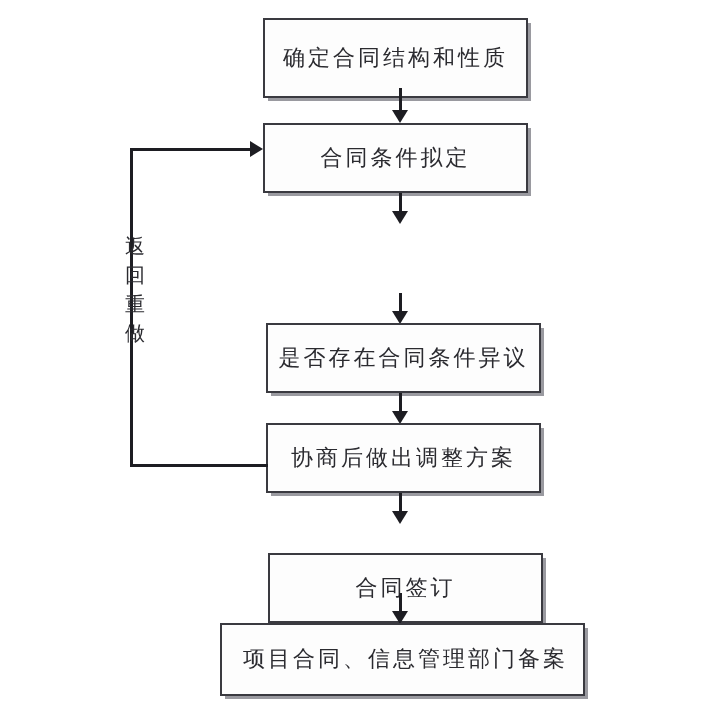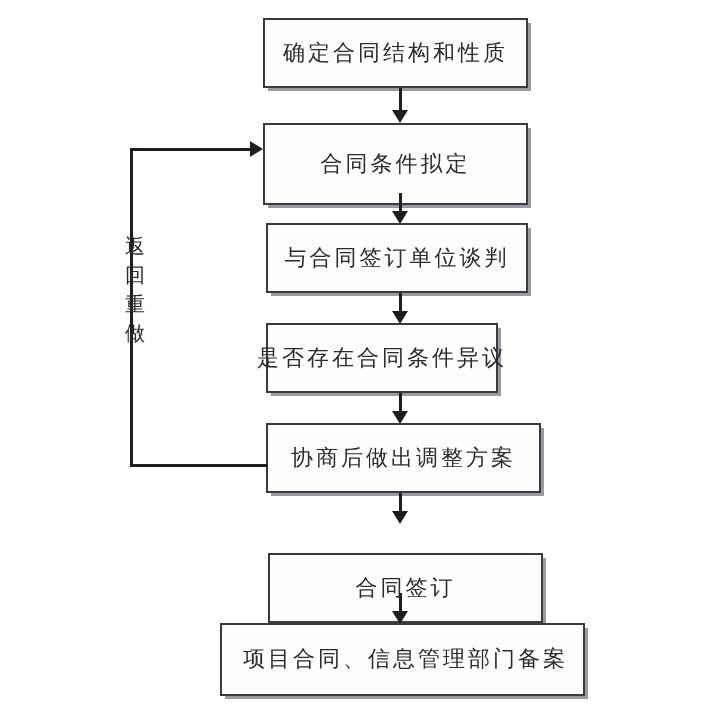--- a/index.html
+++ b/index.html
@@ -64,42 +64,39 @@
     width: 26px;
     font-family: "DejaVu Serif", "Liberation Serif", serif;
   }
   .loop-label span { display: block; }
 </style>
 </head>
 <body>
 
 <div id="canvas">
 
-  <div class="node" style="left:263px; top:18px; width:265px; height:70px;">
+  <div class="node" style="left:263px; top:18px; width:265px; height:80px;">
     <span class="node-label">确定合同结构和性质</span>
   </div>
 
   <div class="connector v" style="left:399px; top:88px; height:23px;"></div>
   <div class="arrowhead down" style="left:392px; top:110px;"></div>
 
-  <div class="node" style="left:263px; top:123px; width:265px; height:82px;text-align:right;">
+  <div class="node" style="left:263px; top:123px; width:265px; height:70px;text-align:right;">
     <span class="node-label">合同条件拟定</span>
   </div>
 
   <div class="connector v" style="left:399px; top:193px; height:23px;"></div>
   <div class="arrowhead down" style="left:392px; top:211px;"></div>
 
-  <div class="node" style="left:266px; top:223px; width:262px; height:70px;">
-    <span class="node-label">与合同签订单位谈判</span>
-  </div>
 
   <div class="connector v" style="left:399px; top:293px; height:23px;"></div>
   <div class="arrowhead down" style="left:392px; top:311px;"></div>
 
-  <div class="node" style="left:266px; top:323px; width:232px; height:70px;">
+  <div class="node" style="left:266px; top:323px; width:275px; height:70px;">
     <span class="node-label">是否存在合同条件异议</span>
   </div>
 
   <div class="connector v" style="left:399px; top:393px; height:23px;"></div>
   <div class="arrowhead down" style="left:392px; top:411px;"></div>
 
   <div class="node" style="left:266px; top:423px; width:275px; height:70px;justify-content:center;">
     <span class="node-label">协商后做出调整方案</span>
   </div>
 

